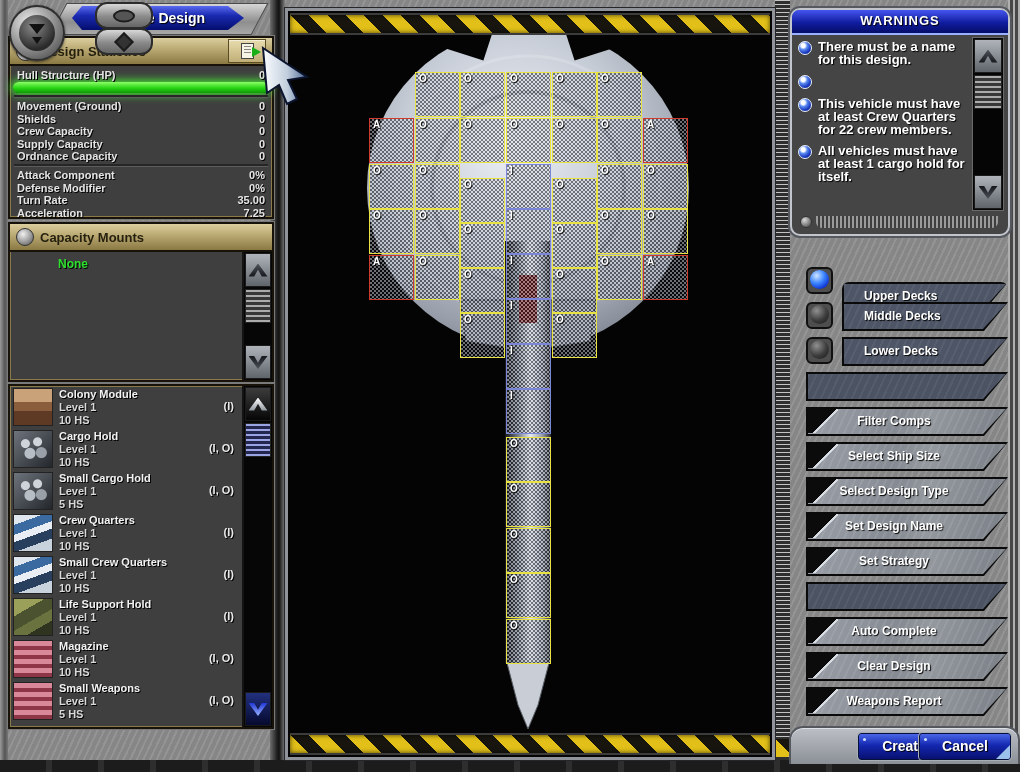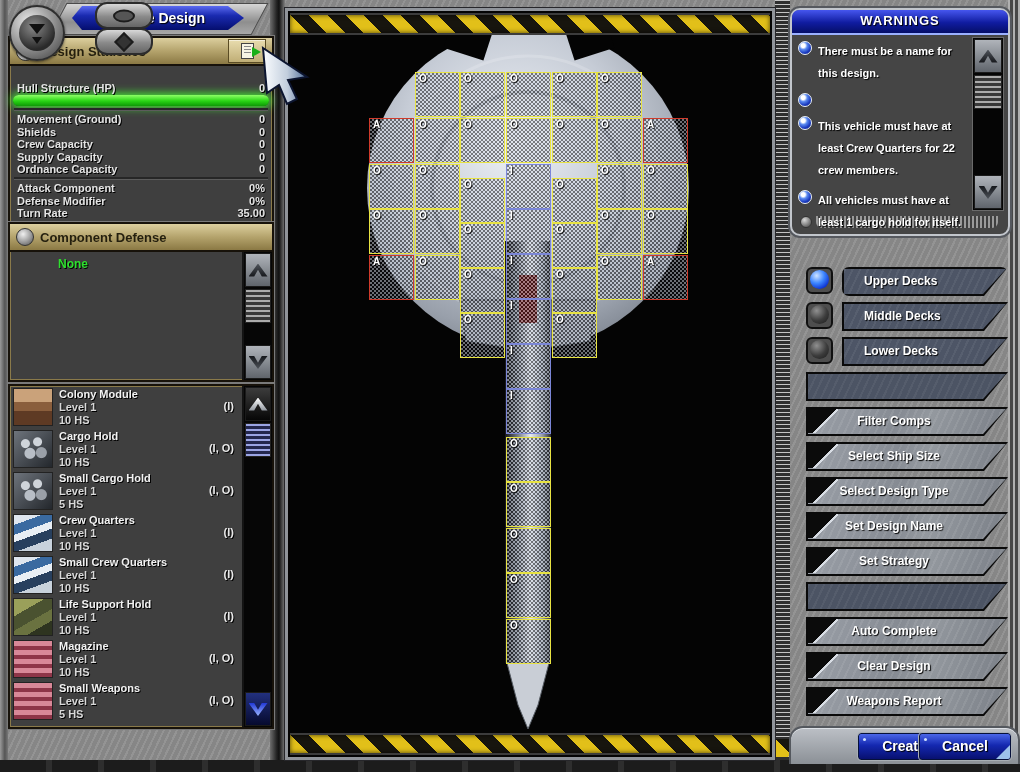--- a/index.html
+++ b/index.html
@@ -58,21 +58,21 @@
     border:1px solid #4a2e10;box-shadow:inset 0 5px 0 rgba(255,255,255,.35);}
   .clipboard-btn{width:36px;height:22px;display:flex;align-items:center;justify-content:center;
     background:linear-gradient(#e8dcae,#c0ae76);border:1px solid #5a4c24;box-shadow:inset 0 1px 0 #fff8;}
   .clip-glyph{position:relative;width:11px;height:14px;background:#f7f4e4;border:1px solid #444;}
   .clip-glyph::before{content:"";position:absolute;left:2px;top:2px;width:7px;height:1px;background:#888;
     box-shadow:0 3px 0 #888,0 6px 0 #888;}
   .clip-glyph::after{content:"";position:absolute;right:-8px;top:3px;width:0;height:0;
     border-left:9px solid #18b018;border-top:5px solid transparent;border-bottom:5px solid transparent;}
   
   .stats-panel{top:36px;}
-  .stats-body{height:148px;padding-top:16px;}
+  .stats-body{height:148px;padding-top:3px;}
   .stat-row{display:flex;justify-content:space-between;padding:0 7px;height:12.4px;line-height:12.4px;
     font-size:11px;font-weight:bold;color:#e4e4e4;text-shadow:1px 1px 0 #000;}
   .stat-row.highlighted{background:linear-gradient(#8cff66,#28d414 55%,#0e9906);
     border-radius:7px;margin:1px 3px;height:11px;box-shadow:0 0 9px 2px rgba(70,255,50,.85);}
   .stat-divider{height:2px;margin:2px 4px;background:#262626;border-bottom:1px solid #5c5c5c;}
   
   .mounts-panel{top:222px;}
   .mounts-body{height:128px;display:flex;}
   .mount-list{flex:1;}
   .mounts-empty{margin:5px 0 0 48px;color:#2ee02e;font-weight:bold;font-size:12px;text-shadow:1px 1px 0 #000;}
@@ -133,21 +133,21 @@
     background:#454545;border:2px solid #c2c6cc;border-radius:10px;box-shadow:0 0 0 2px #55585e;box-sizing:border-box;}
   .warn-title{height:23px;border-radius:7px 7px 0 0;
     background:linear-gradient(#4656ee 0%,#101ca0 55%,#050e68 100%);
     border-bottom:2px solid #9ab0ff;color:#fff;font-weight:bold;font-size:13px;letter-spacing:1px;
     text-align:center;line-height:22px;text-shadow:1px 1px 1px #000;}
   .warn-body{display:flex;height:178px;}
   .warn-list{flex:1;padding:5px 2px 0 6px;}
   .warn-item{display:flex;gap:6px;margin-bottom:8px;}
   .warn-bullet{flex:none;width:12px;height:12px;margin-top:1px;border-radius:50%;border:1px solid #e8eef6;
     background:radial-gradient(circle at 35% 30%,#fff 0 2px,#5a8af0 35%,#1a3ac0 65%,#071a70);}
-  .warn-text{font-size:11px;line-height:22px;font-weight:bold;color:#fff;text-shadow:1px 1px 1px #000;}
+  .warn-text{font-size:13px;line-height:13px;font-weight:bold;color:#fff;text-shadow:1px 1px 1px #000;}
   .warn-scroll{width:30px;margin:2px 4px 2px 0;background:#050505;border:1px solid #6a6a6a;
     display:flex;flex-direction:column;}
   .warn-bumper{height:12px;margin:3px 10px 0 24px;border-radius:0 0 6px 6px;
     background:repeating-linear-gradient(90deg,#9a9a9a 0 2px,#3e3e3e 2px 4px);}
   .warn-screw{position:absolute;left:8px;bottom:6px;width:10px;height:10px;border-radius:50%;
     background:radial-gradient(circle at 35% 30%,#d8d8d8,#6a6a6a 70%);border:1px solid #333;}
   
   .right-controls{position:absolute;left:0;top:0;width:1020px;height:772px;z-index:3;pointer-events:none;}
   .right-controls > *{pointer-events:auto;}
   .deck-radio{position:absolute;left:806px;width:27px;height:27px;border-radius:6px;
@@ -266,21 +266,21 @@
         <div class="stat-row">
           <div class="stat-label">Acceleration</div>
           <div class="stat-value">7.25</div>
         </div>
       </div>
   </div>
 
   <div class="panel mounts-panel">
     <div class="panel-header">
       <span class="sphere-icon"></span>
-      <span class="ph-label">Component Defense</span>
+      <span class="ph-label">Capacity Mounts</span>
     </div>
     <div class="mounts-body">
       <div class="mount-list">
         <div class="mounts-empty">None</div>
       </div>
       <div class="scrollbar">
         <div class="sb-btn">
             <span class="tri tri-dark"></span>
           </div>
         <div class="sb-thumb"></div>
@@ -574,21 +574,21 @@
             <span class="tri tri-dark down"></span>
           </div>
       </div>
     </div>
     <div class="warn-bumper"></div>
     <div class="warn-screw"></div>
   </div>
 
   <div class="right-controls">
       <div class="deck-radio selected" style="top: 267px;"></div>
-      <div class="slant deck-btn" style="top: 267px; border-radius: 7px;">
+      <div class="slant deck-btn" style="top: 282px; border-radius: 7px;">
         <div class="slant-in deck-in"><span>Upper Decks</span></div>
       </div>
       <div class="deck-radio" style="top: 302px;"></div>
       <div class="slant deck-btn" style="top: 302px;">
         <div class="slant-in deck-in"><span>Middle Decks</span></div>
       </div>
       <div class="deck-radio" style="top: 337px;"></div>
       <div class="slant deck-btn" style="top: 337px;">
         <div class="slant-in deck-in"><span>Lower Decks</span></div>
       </div>

